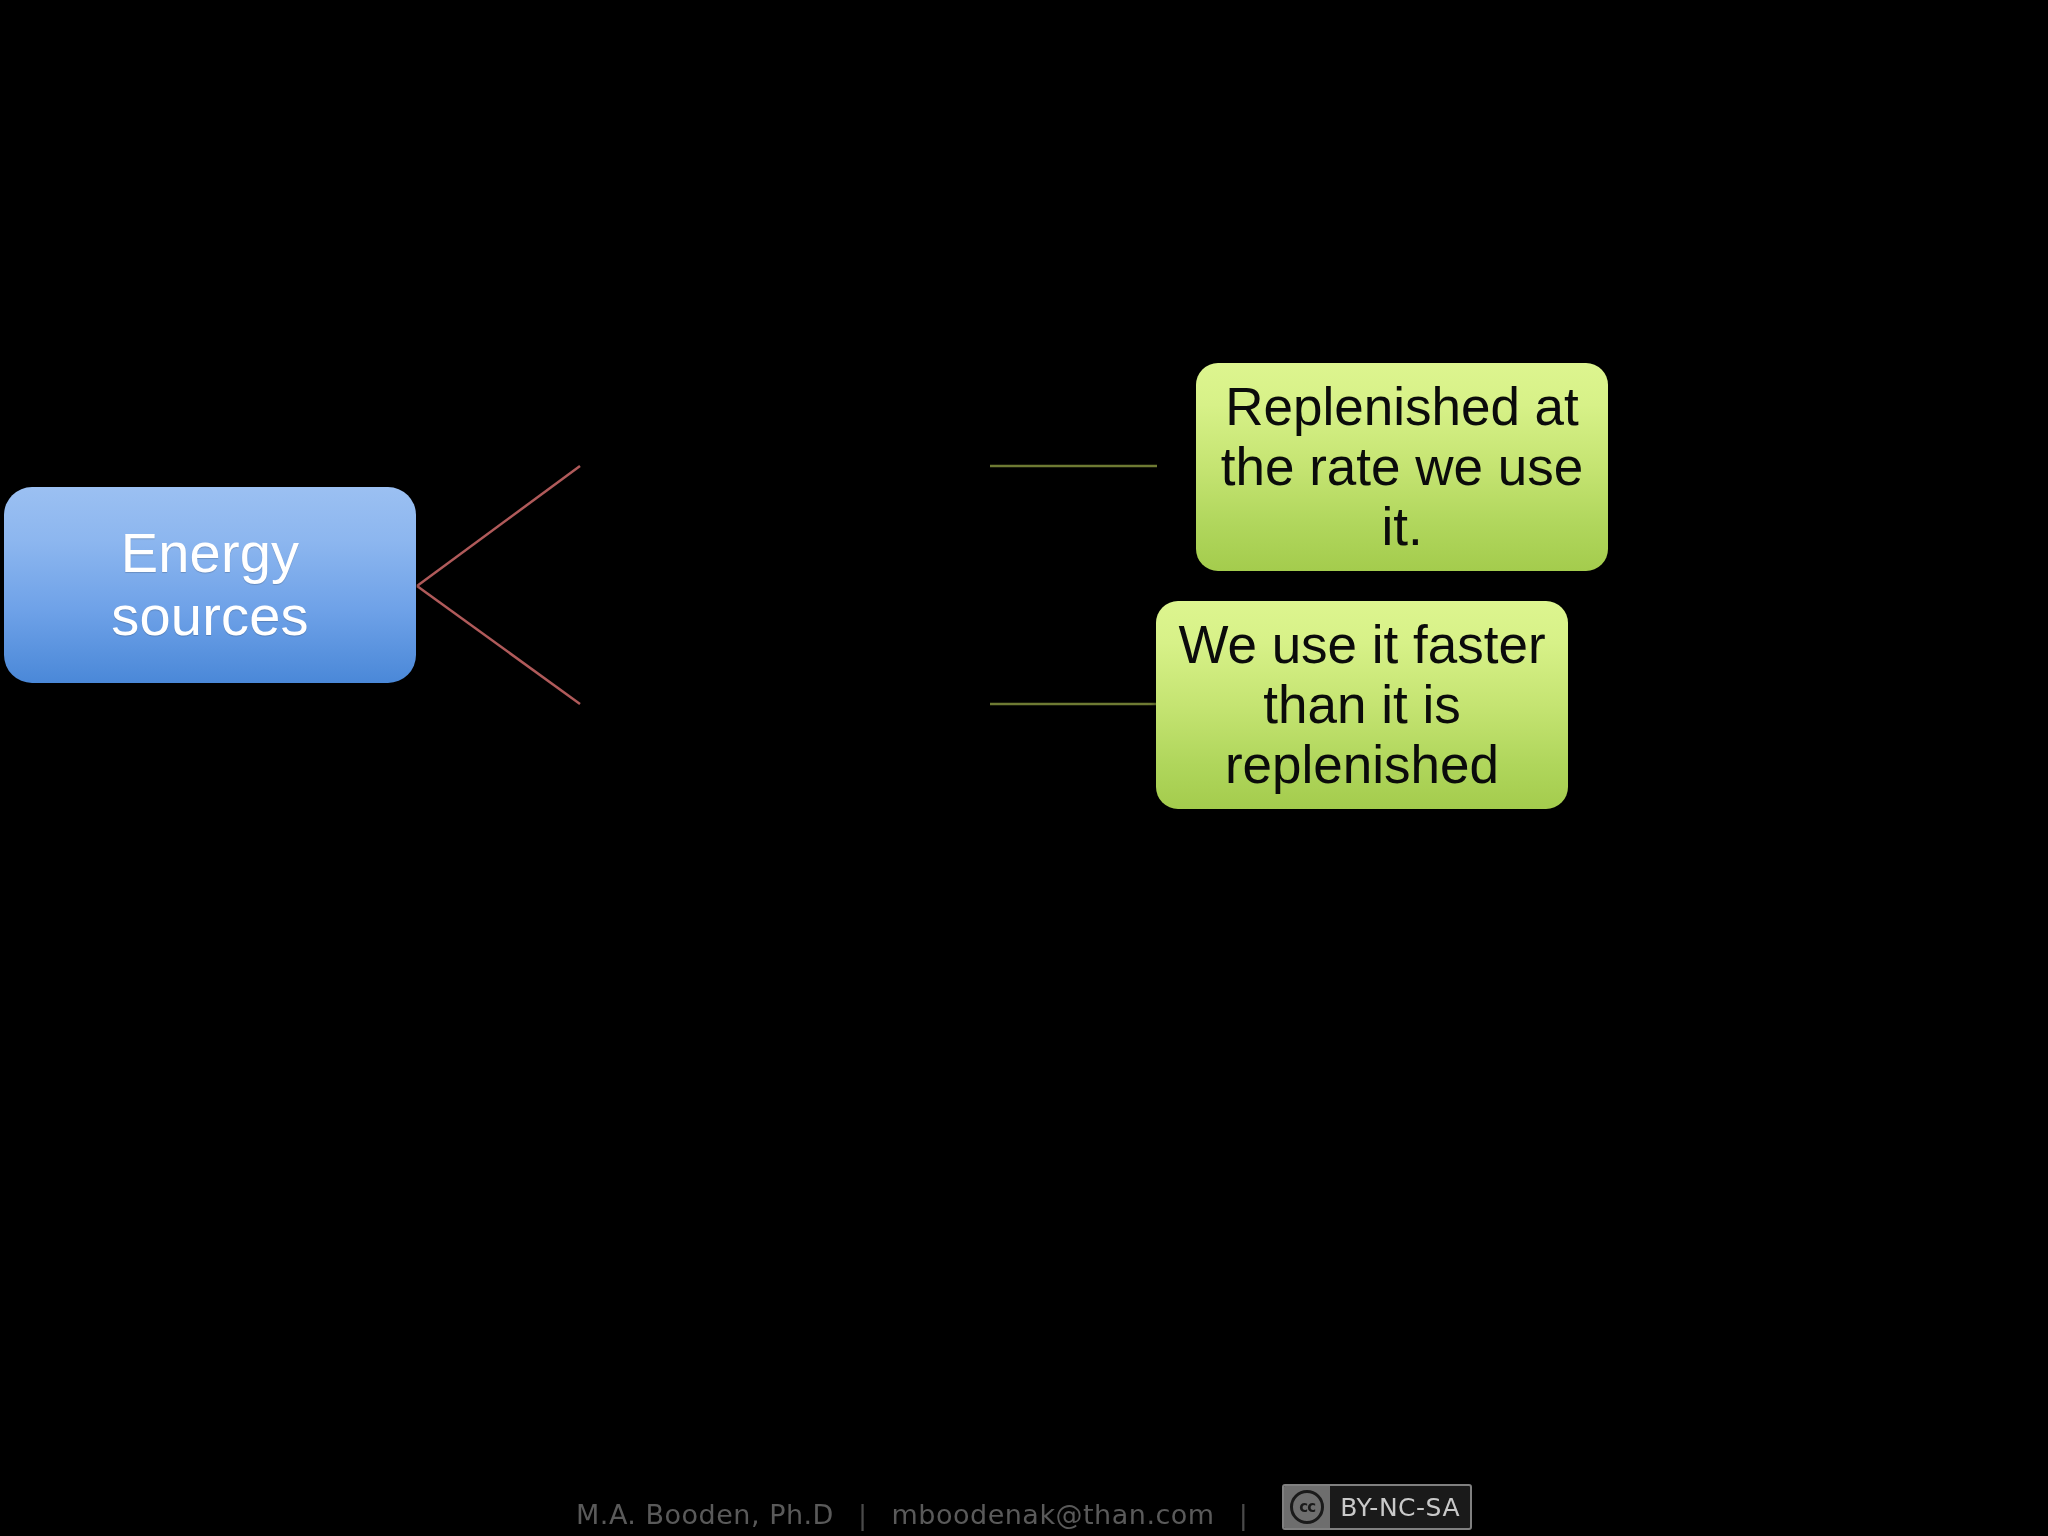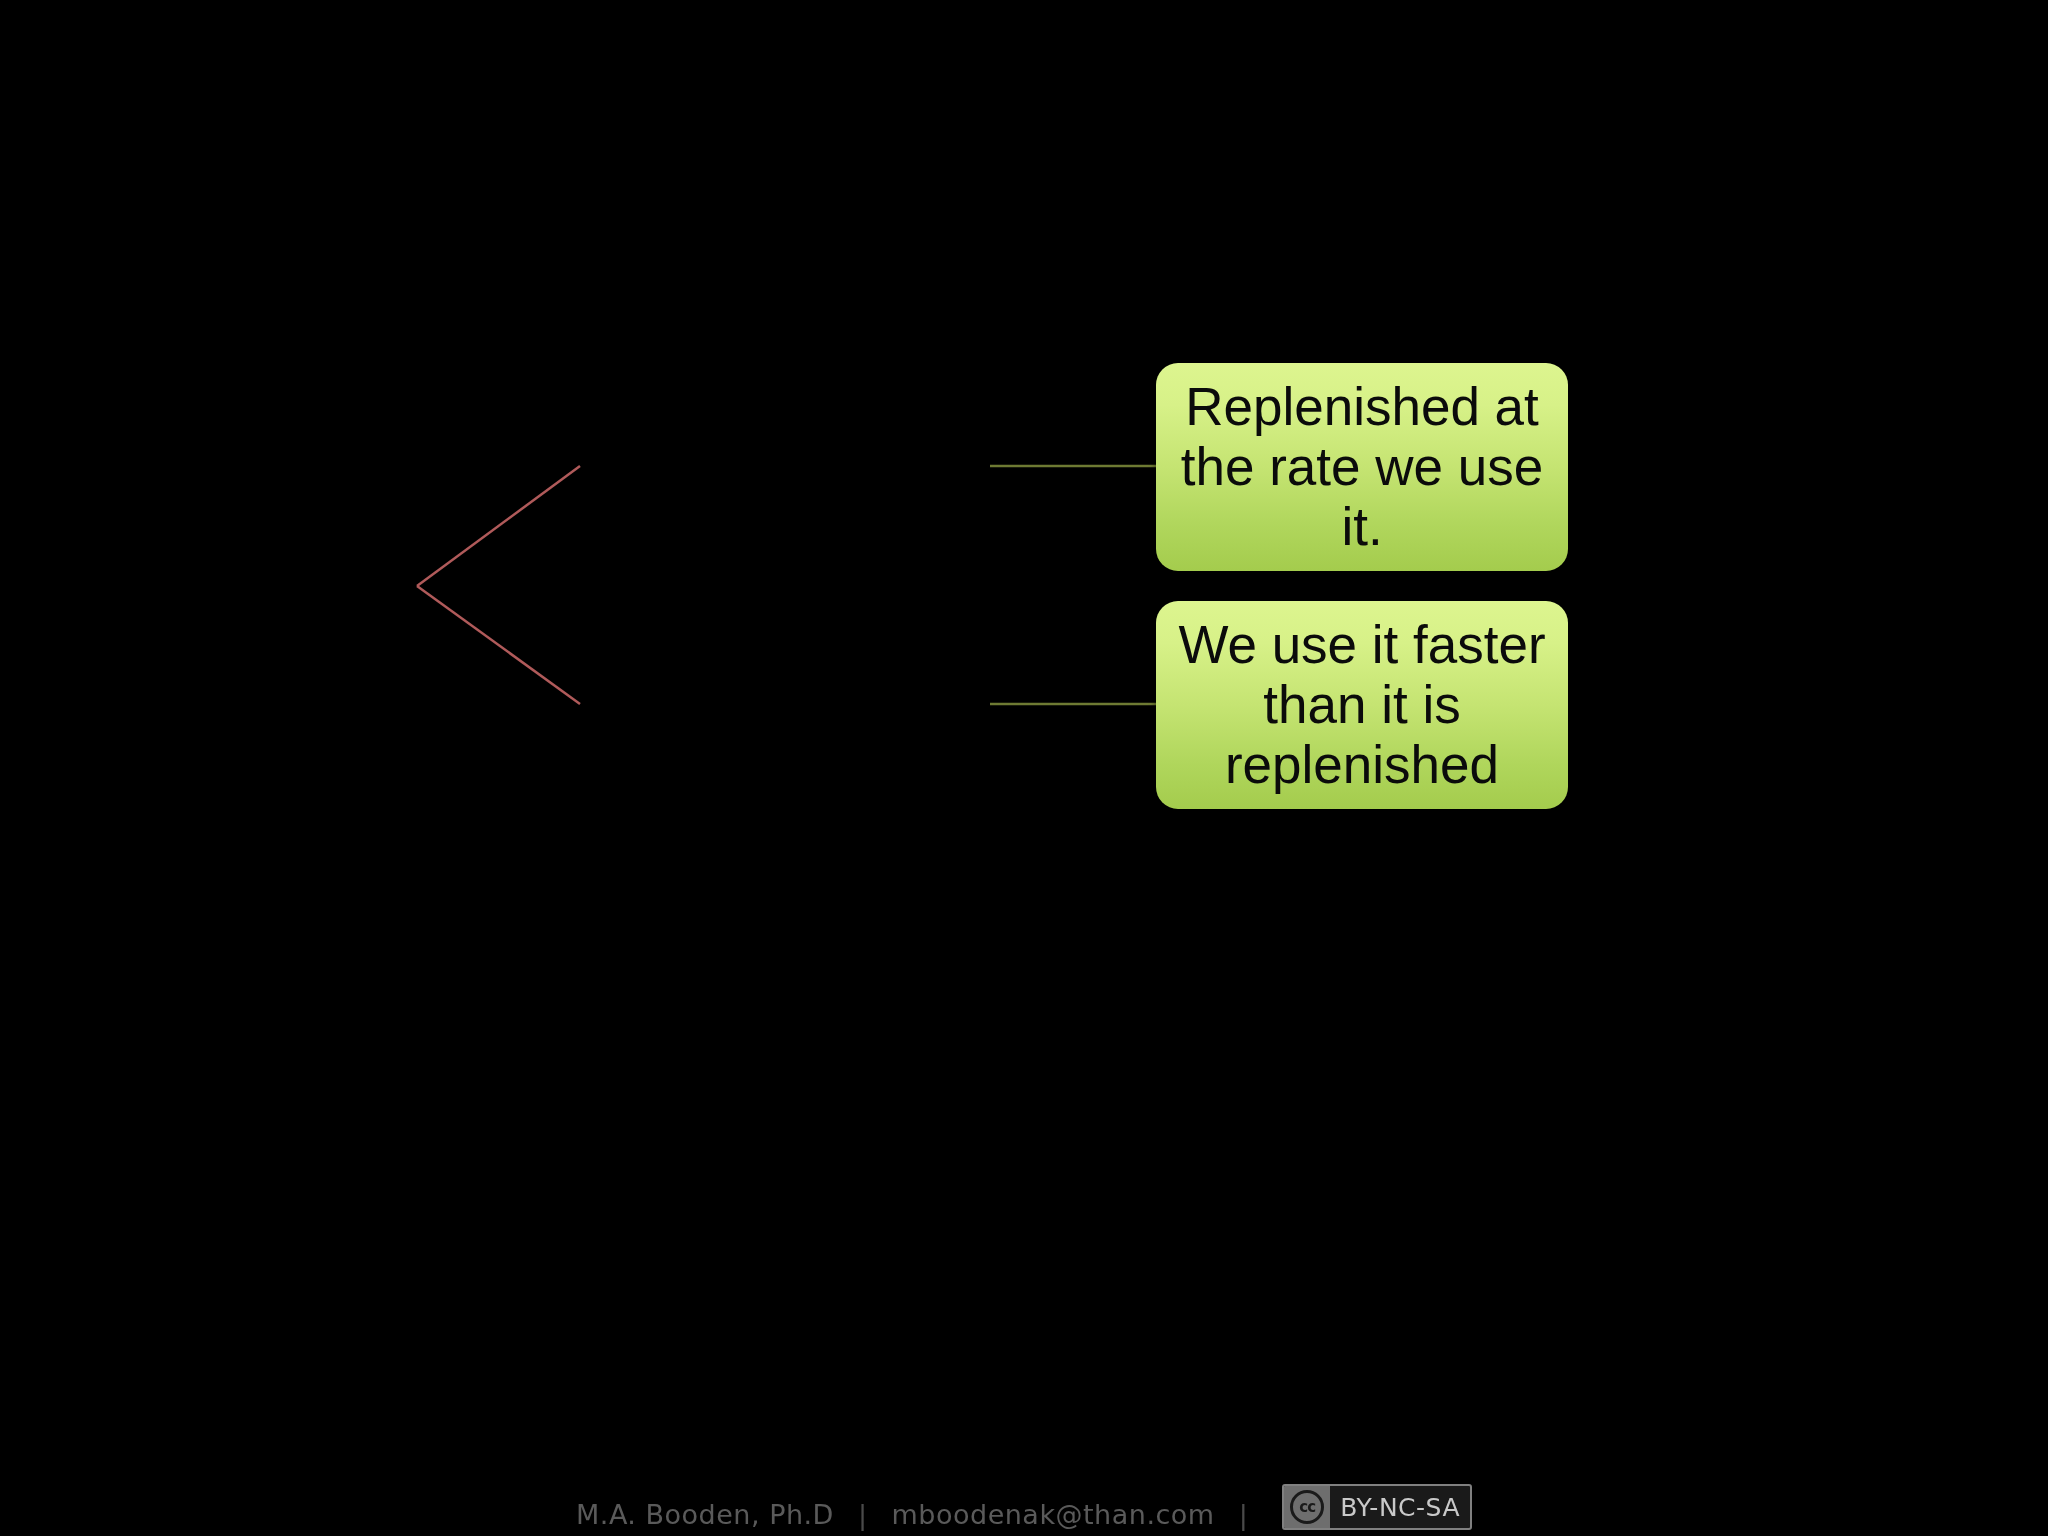--- a/index.html
+++ b/index.html
@@ -95,21 +95,21 @@
     height: 208px;
     background: linear-gradient(to bottom, #ddf58f 0%, #d7f188 20%, #c5e472 50%, #b0d65c 78%, #a4cc4d 100%);
     border-radius: 22px;
     box-shadow: 0 3px 6px rgba(0,0,0,0.6);
   }
   .node-leaf .label {
     color: #0b0b0b;
     font-size: 53px;
     line-height: 1.13;
   }
-  .node-leaf-1 { top: 363px; }
+  .node-leaf-1 { top: 363px; margin-left: 40px; }
   .node-leaf-2 { top: 601px; }
 
   
   #footer {
     position: absolute;
     left: 0;
     bottom: 6px;
     width: 2048px;
     height: 64px;
     z-index: 3;
@@ -176,20 +176,23 @@
 
     <line x1="417" y1="586" x2="580" y2="466" stroke="#b05a5a" stroke-width="2.5"></line>
 
     <line x1="417" y1="586" x2="580" y2="704" stroke="#b05a5a" stroke-width="2.5"></line>
 
     <line x1="990" y1="466" x2="1157" y2="466" stroke="#6e7a33" stroke-width="2.5"></line>
 
     <line x1="990" y1="704" x2="1157" y2="704" stroke="#6e7a33" stroke-width="2.5"></line>
   </svg>
 
+  <div class="node node-root">
+    <span class="label">Energy sources</span>
+  </div>
 
 
 
   <div class="node node-leaf node-leaf-1">
     <span class="label">Replenished at the rate we use it.</span>
   </div>
 
   <div class="node node-leaf node-leaf-2">
     <span class="label">We use it faster than it is replenished</span>
   </div>

